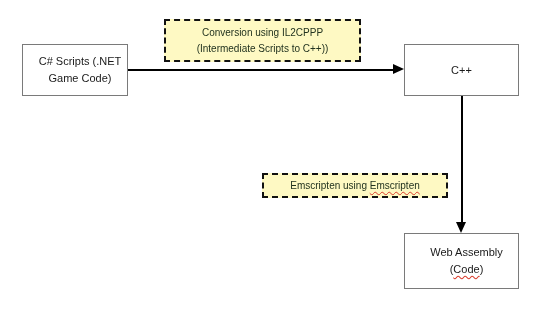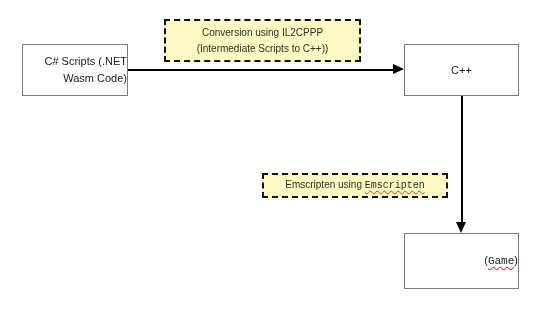--- a/index.html
+++ b/index.html
@@ -23,21 +23,21 @@
     border: 1px solid #7a7a7a;
     background: #ffffff;
     color: #1a1a1a;
     font-size: 11px;
     line-height: 17px;
     display: flex;
     flex-direction: column;
     justify-content: center;
   }
   .node.left-text {
-    align-items: flex-end;
+    align-items: center;
     padding-left: 10px;
   }
   .node.center-text {
     align-items: center;
   }
   .node .line {
     white-space: nowrap;
   }
 
   #node-csharp { left: 22px;  top: 44px;  width: 106px; height: 52px; }
@@ -62,21 +62,20 @@
   .annotation .line { white-space: nowrap; }
 
   #ann-il2cpp     { left: 164px; top: 19px;  width: 197px; height: 43px; }
   #ann-emscripten { left: 262px; top: 173px; width: 186px; height: 25px; }
 
   
   .squiggle {
     text-decoration: underline wavy #d83a2a;
     text-decoration-skip-ink: none;
     text-underline-offset: 2px;
-    font-family: Liberation Mono, monospace;
   }
 
   
   .edge-line {
     position: absolute;
     background: #000000;
   }
   #edge-h-shaft { left: 128px; top: 69px;  width: 270px; height: 1.6px; }
   #edge-v-shaft { left: 461px; top: 96px;  width: 1.6px;  height: 131px; }
 
@@ -98,29 +97,30 @@
     border-top: 11px solid #000000;
   }
 </style>
 </head>
 <body>
 
 <div id="canvas">
 
   <div class="node left-text" id="node-csharp">
     <span class="line">C# Scripts (.NET</span>
-    <span class="line">Wasm Code)</span>
+    <span class="line">Game Code)</span>
   </div>
 
   <div class="node center-text" id="node-cpp">
     <span class="line">C++</span>
   </div>
 
   <div class="node left-text" id="node-wasm">
-    <span class="line">(<span class="squiggle">Game</span>)</span>
+    <span class="line">Web Assembly</span>
+    <span class="line">(<span class="squiggle">Code</span>)</span>
   </div>
 
   <div class="annotation" id="ann-il2cpp">
     <span class="line">Conversion using IL2CPPP</span>
     <span class="line">(Intermediate Scripts to C++))</span>
   </div>
 
   <div class="annotation" id="ann-emscripten">
     <span class="line"><span>Emscripten using </span><span class="squiggle">Emscripten</span></span>
   </div>

